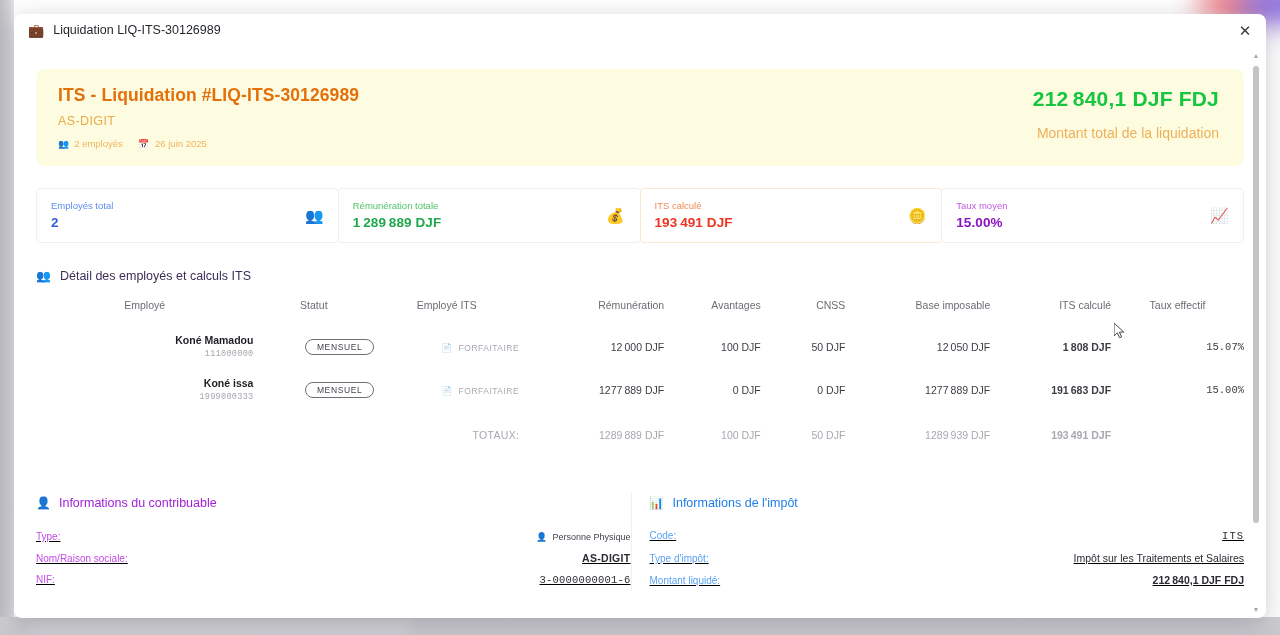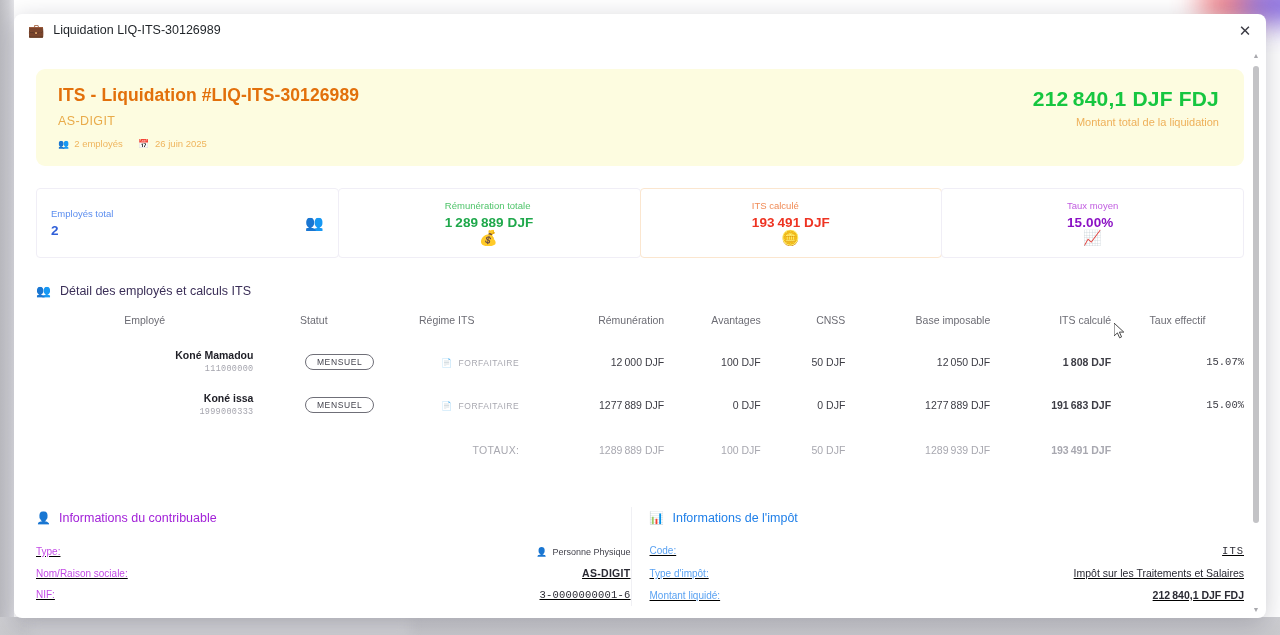--- a/index.html
+++ b/index.html
@@ -66,30 +66,30 @@
     display: flex; justify-content: space-between; align-items: flex-start;
     min-height: 96px;
   }
   .hero-title { font-size: 17.5px; font-weight: bold; color: #e2700b; letter-spacing: .1px; }
   .hero-sub { font-size: 12.5px; color: #e9ab4a; margin-top: 8px; letter-spacing: .4px; }
   .hero-meta { display: flex; gap: 16px; margin-top: 10px; }
   .hero-chip { display: flex; align-items: center; gap: 5px; font-size: 9.5px; color: #efb55e; }
   .hero-chip .emoji { font-size: 9px; }
   .hero-right { text-align: right; padding-top: 2px; }
   .hero-amount { font-size: 21px; font-weight: bold; color: #16c640; letter-spacing: .2px; }
-  .hero-amount-label { font-size: 11px; color: #eeb05a; margin-top: 5px; }
+  .hero-amount-label { font-size: 14px; color: #eeb05a; margin-top: 14px; }
 
   
   .stats { display: flex; margin-top: 22px; }
   .stat {
     flex: 1; border: 1px solid #f0eef6; border-radius: 4px;
     padding: 11px 14px 12px 14px; display: flex; align-items: center;
     justify-content: space-between; min-height: 48px;
   }
-  .stat + .stat { margin-left: -1px; flex-direction: column; }
+  .stat + .stat { margin-left: -1px; }
   .stat-lbl { font-size: 9.5px; margin-bottom: 4px; }
   .stat-val { font-size: 13.5px; font-weight: bold; letter-spacing: .1px; }
   .stat-ico { font-size: 15px; line-height: 1; }
   .s-blue  .stat-lbl { color: #5b8def; text-align: right; } .s-blue  .stat-val { color: #2f5fd8; }
   .s-green .stat-lbl { color: #4fc46a; } .s-green .stat-val { color: #1fa84b; }
   .s-red   .stat-lbl { color: #f08a55; } .s-red   .stat-val { color: #ee3322; }
   .s-purp  .stat-lbl { color: #c15ce0; } .s-purp  .stat-val { color: #8b12c4; }
   .stat.s-red { border-color: #fbe6cf; }
 
   
@@ -226,21 +226,21 @@
       <div class="sec-title">
         <span class="emoji">👥</span>
         <span>Détail des employés et calculs ITS</span>
       </div>
 
       <table class="detail">
         <thead>
           <tr>
             <th class="l" style="width:18%">Employé</th>
             <th class="c" style="width:10%">Statut</th>
-            <th class="c" style="width:12%">Régime ITS</th>
+            <th class="c" style="width:12%">Employé ITS</th>
             <th style="width:12%">Rémunération</th>
             <th style="width:8%">Avantages</th>
             <th style="width:7%">CNSS</th>
             <th style="width:12%">Base imposable</th>
             <th style="width:10%">ITS calculé</th>
             <th class="c" style="width:11%">Taux effectif</th>
           </tr>
         </thead>
         <tbody>
           <tr>

